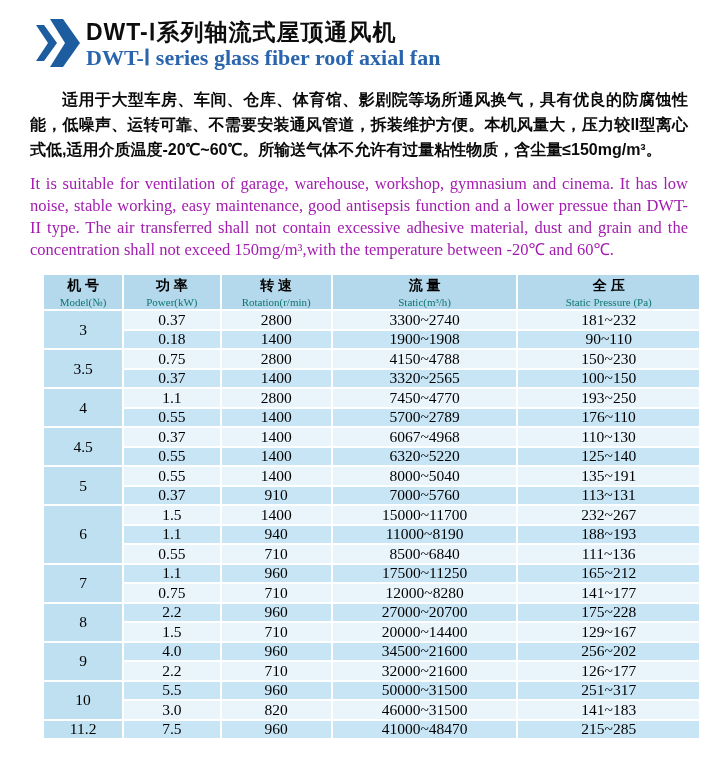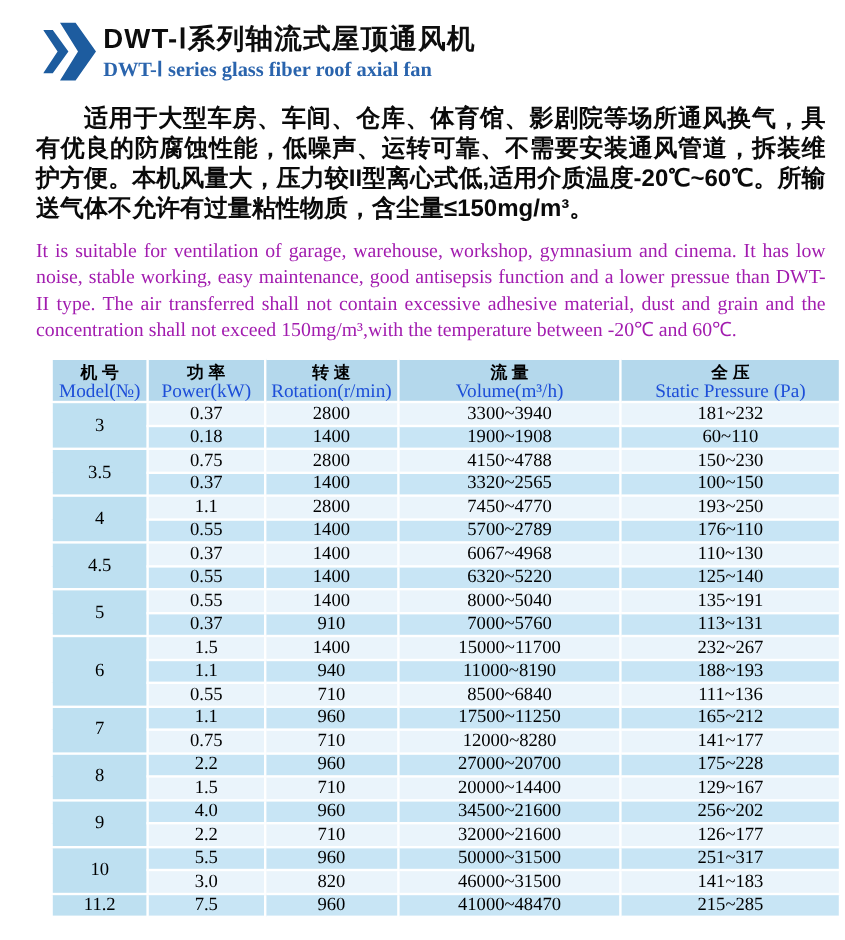--- a/index.html
+++ b/index.html
@@ -17,28 +17,28 @@
     margin:18px 0 0 36px;
   }
   .chevrons{display:block;width:44px;height:50px;color:var(--accent,#1d5c9f);}
   .titles{margin-left:6px;}
   .title-zh{
     margin:0;font-size:23px;line-height:28px;font-weight:bold;
     letter-spacing:1px;color:#0d0d0d;
     font-family:"Liberation Sans",sans-serif;
   }
   .title-en{
-    margin:2px 0 0 0;font-size:17px;line-height:20px;font-weight:bold;
+    margin:2px 0 0 0;font-size:22px;line-height:20px;font-weight:bold;
     color:var(--accent2,#2a64ad);
     font-family:"Liberation Serif",serif;
   }
   
   .intro-zh{
     margin:19px 16px 0 30px;width:658px;
-    font-size:20px;line-height:25px;font-weight:bold;
+    font-size:16px;line-height:25px;font-weight:bold;
     text-align:justify;text-indent:2em;
     color:#0a0a0a;
     font-family:"Liberation Sans",sans-serif;
   }
   .intro-en{
     margin:11px 16px 0 30px;width:658px;
     font-size:16.5px;line-height:22px;
     text-align:justify;
     color:#a21caf;
     font-family:"Liberation Serif",serif;
@@ -59,21 +59,21 @@
   .spec-table th{
     background:var(--header-bg,#b4d8ec);
     height:34px;font-weight:normal;
   }
   .h-zh{
     font-family:"Liberation Sans",sans-serif;
     font-weight:bold;font-size:14px;line-height:19px;color:#000;
   }
   .h-en{
     font-family:"Liberation Serif",serif;
-    font-size:16px;line-height:14px;color:#1d4ed8;
+    font-size:11px;line-height:14px;color:#0f766e;
   }
   .spec-table td{
     height:17.5px;font-size:15.5px;line-height:16px;color:#000;
   }
   td.model-cell{background:var(--model-bg,#bee0f1);}
   tr.row-light td.val-cell{background:var(--row-light,#eaf4fb);}
   tr.row-dark  td.val-cell{background:var(--row-dark,#c8e5f5);}
 </style>
 </head>
 <body>
@@ -114,41 +114,41 @@
           <th>
             <div class="h-zh">功 率</div>
             <div class="h-en">Power(kW)</div>
           </th>
           <th>
             <div class="h-zh">转 速</div>
             <div class="h-en">Rotation(r/min)</div>
           </th>
           <th>
             <div class="h-zh">流 量</div>
-            <div class="h-en">Volume(m³/h)</div>
+            <div class="h-en">Static(m³/h)</div>
           </th>
           <th>
             <div class="h-zh">全 压</div>
             <div class="h-en">Static Pressure (Pa)</div>
           </th>
         </tr>
       </thead>
     <tbody id="spec-body">
         <tr class="row-light">
           <td class="model-cell" rowspan="2">3</td>
           <td class="val-cell">0.37</td>
           <td class="val-cell">2800</td>
-          <td class="val-cell">3300~3940</td>
+          <td class="val-cell">3300~2740</td>
           <td class="val-cell">181~232</td>
         </tr>
         <tr class="row-dark">
           <td class="val-cell">0.18</td>
           <td class="val-cell">1400</td>
           <td class="val-cell">1900~1908</td>
-          <td class="val-cell">60~110</td>
+          <td class="val-cell">90~110</td>
         </tr>
         <tr class="row-light">
           <td class="model-cell" rowspan="2">3.5</td>
           <td class="val-cell">0.75</td>
           <td class="val-cell">2800</td>
           <td class="val-cell">4150~4788</td>
           <td class="val-cell">150~230</td>
         </tr>
         <tr class="row-dark">
           <td class="val-cell">0.37</td>

